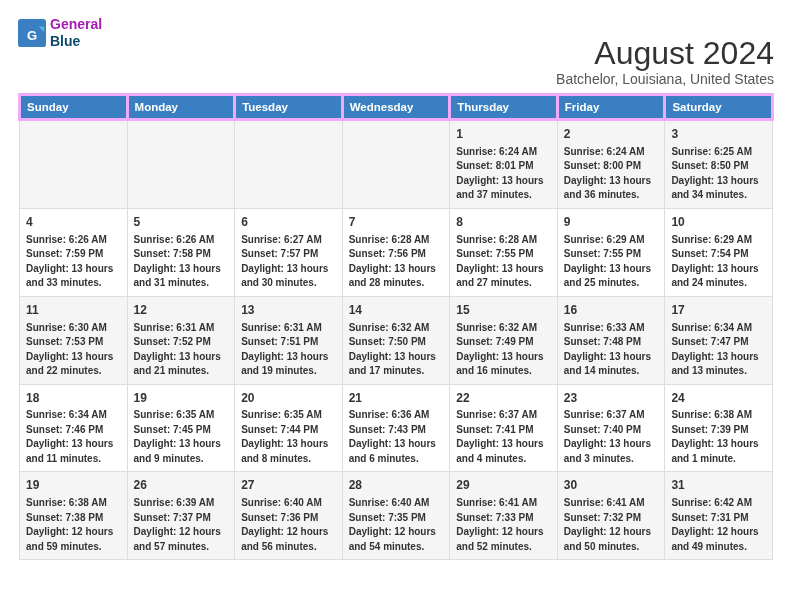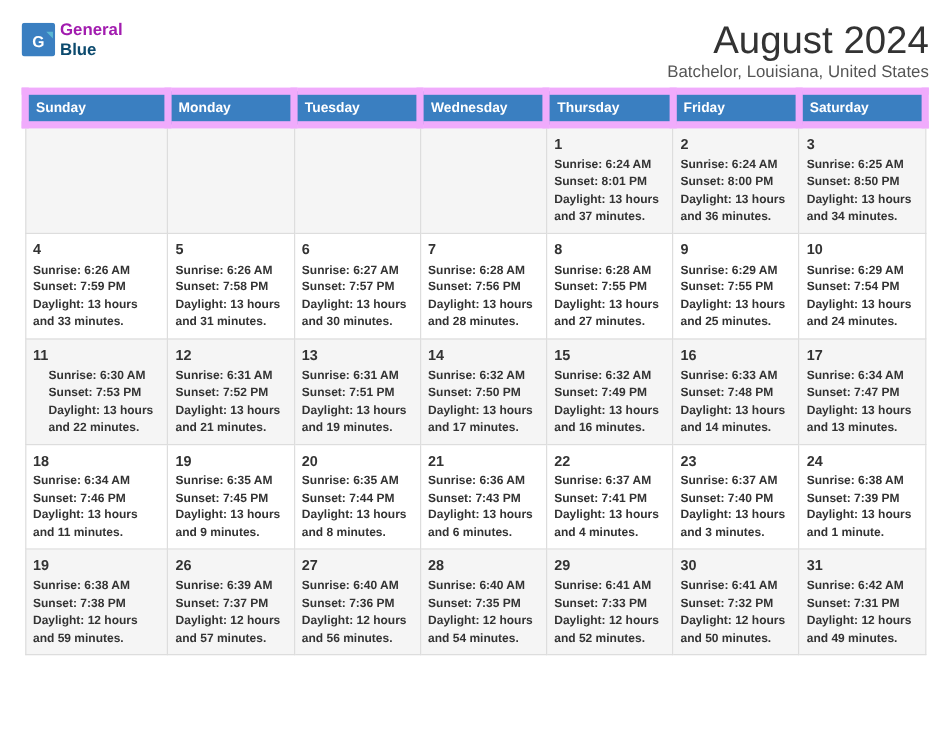--- a/index.html
+++ b/index.html
@@ -34,20 +34,21 @@
     }
     .logo-text span {
       color: #a21caf;
     }
     .logo-icon {
       width: 28px;
       height: 28px;
     }
     .title-block {
       text-align: right;
+      margin-top: 20px;
     }
     .main-title {
       font-size: 32px;
       font-weight: normal;
       color: #333;
       line-height: 1.1;
     }
     .subtitle {
       font-size: 14px;
       color: #555;
@@ -59,21 +60,21 @@
     }
     thead tr {
       background-color: #3a7fc1;
       color: #fff;
     }
     thead th {
       padding: 5px 6px;
       text-align: left;
       font-weight: bold;
       font-size: 11.5px;
-      border: 6px solid #f0abfc;
+      border: 3px solid #f0abfc;
     }
     tbody tr {
       vertical-align: top;
     }
     tbody tr:nth-child(odd) {
       background-color: #f5f5f5;
     }
     tbody tr:nth-child(even) {
       background-color: #ffffff;
     }
@@ -216,21 +217,21 @@
             <span class="day-num">10</span>
             <div class="day-info" style="white-space: pre-line;">Sunrise: 6:29 AM
 Sunset: 7:54 PM
 Daylight: 13 hours
 and 24 minutes.</div>
           </td>
         </tr>
         <tr>
           <td>
             <span class="day-num">11</span>
-            <div class="day-info" style="white-space: pre-line; margin-left: 13px;">Sunrise: 6:30 AM
+            <div class="day-info" style="white-space: pre-line;">Sunrise: 6:30 AM
 Sunset: 7:53 PM
 Daylight: 13 hours
 and 22 minutes.</div>
           </td>
           <td>
             <span class="day-num">12</span>
             <div class="day-info" style="white-space: pre-line;">Sunrise: 6:31 AM
 Sunset: 7:52 PM
 Daylight: 13 hours
 and 21 minutes.</div>

